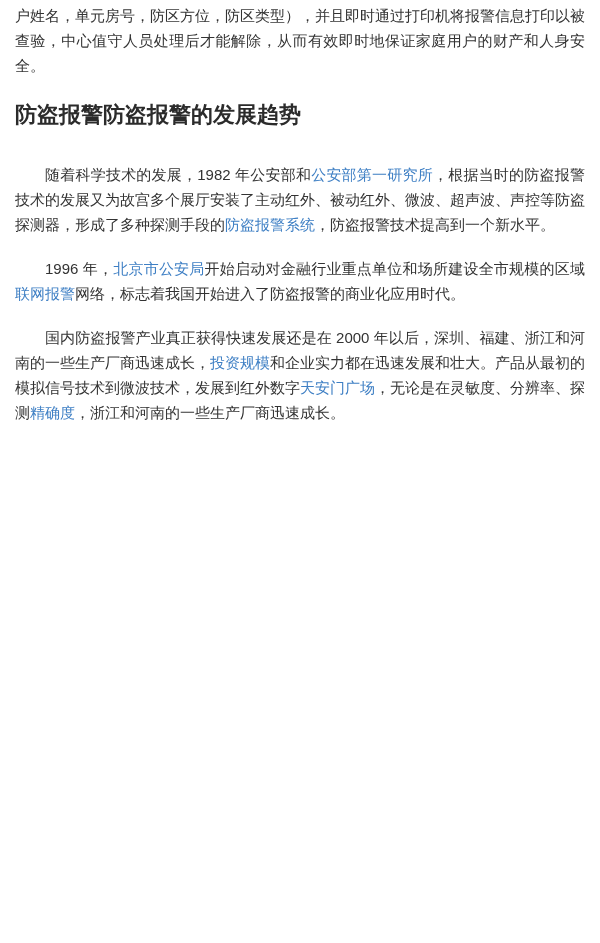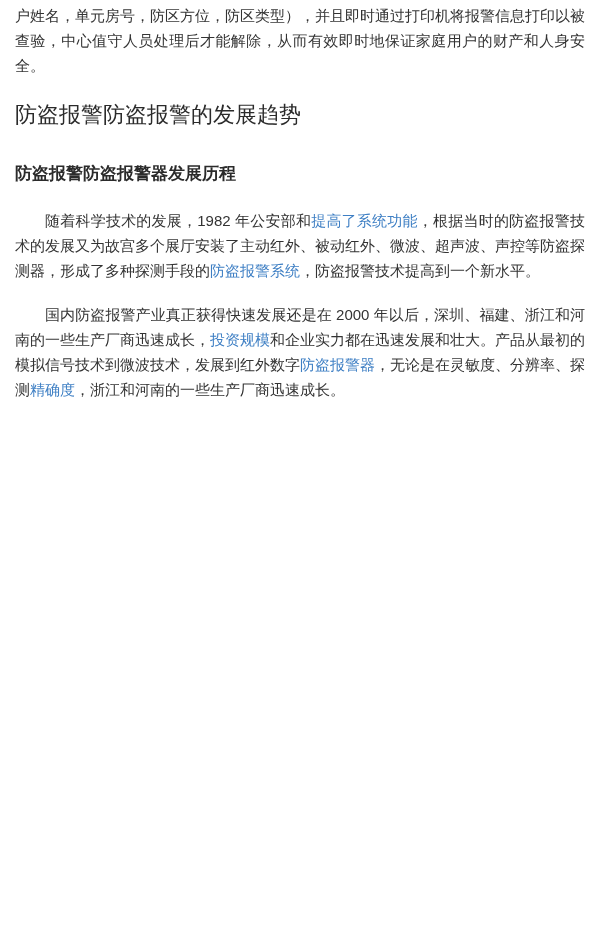--- a/index.html
+++ b/index.html
@@ -23,21 +23,21 @@
     line-height: 25px;
     text-align: justify;
     text-indent: 2em;
     margin: 0 0 19px 0;
     word-break: break-all;
   }
   .para.no-indent { text-indent: 0; }
   .heading-large {
     font-size: 22px;
     line-height: 30px;
-    font-weight: normal;
+    font-weight: bold;
     color: var(--heading);
     margin: 22px 0 32px 0;
   }
   .heading-medium {
     font-size: 17px;
     line-height: 24px;
     font-weight: bold;
     color: var(--heading);
     margin: 12px 0 22px 0;
   }
@@ -47,17 +47,17 @@
     cursor: pointer;
   }
 </style>
 </head>
 <body>
 
 <div class="page">
   <div class="article">
       <p class="para no-indent"><span>户姓名，单元房号，防区方位，防区类型），并且即时通过打印机将报警信息打印以被查验，中心值守人员处理后才能解除，从而有效即时地保证家庭用户的财产和人身安全。</span></p>
       <h2 class="heading-large">防盗报警防盗报警的发展趋势</h2>
-      <h3 class="heading-medium">防盗报警防盗报警器发展历程</h3>
-      <p class="para"><span>随着科学技术的发展，1982 年公安部和</span><a class="inline-link">提高了系统功能</a><span>，根据当时的防盗报警技术的发展又为故宫多个展厅安装了主动红外、被动红外、微波、超声波、声控等防盗探测器，形成了多种探测手段的</span><a class="inline-link">防盗报警系统</a><span>，防盗报警技术提高到一个新水平。</span></p>
-      <p class="para"><span>国内防盗报警产业真正获得快速发展还是在 2000 年以后，深圳、福建、浙江和河南的一些生产厂商迅速成长，</span><a class="inline-link">投资规模</a><span>和企业实力都在迅速发展和壮大。产品从最初的模拟信号技术到微波技术，发展到红外数字</span><a class="inline-link">防盗报警器</a><span>，无论是在灵敏度、分辨率、探测</span><a class="inline-link">精确度</a><span>，浙江和河南的一些生产厂商迅速成长。</span></p>
+      <p class="para"><span>随着科学技术的发展，1982 年公安部和</span><a class="inline-link">公安部第一研究所</a><span>，根据当时的防盗报警技术的发展又为故宫多个展厅安装了主动红外、被动红外、微波、超声波、声控等防盗探测器，形成了多种探测手段的</span><a class="inline-link">防盗报警系统</a><span>，防盗报警技术提高到一个新水平。</span></p>
+      <p class="para"><span>1996 年，</span><a class="inline-link">北京市公安局</a><span>开始启动对金融行业重点单位和场所建设全市规模的区域</span><a class="inline-link">联网报警</a><span>网络，标志着我国开始进入了防盗报警的商业化应用时代。</span></p>
+      <p class="para"><span>国内防盗报警产业真正获得快速发展还是在 2000 年以后，深圳、福建、浙江和河南的一些生产厂商迅速成长，</span><a class="inline-link">投资规模</a><span>和企业实力都在迅速发展和壮大。产品从最初的模拟信号技术到微波技术，发展到红外数字</span><a class="inline-link">天安门广场</a><span>，无论是在灵敏度、分辨率、探测</span><a class="inline-link">精确度</a><span>，浙江和河南的一些生产厂商迅速成长。</span></p>
     </div>
 </div>
 
 </body></html>

